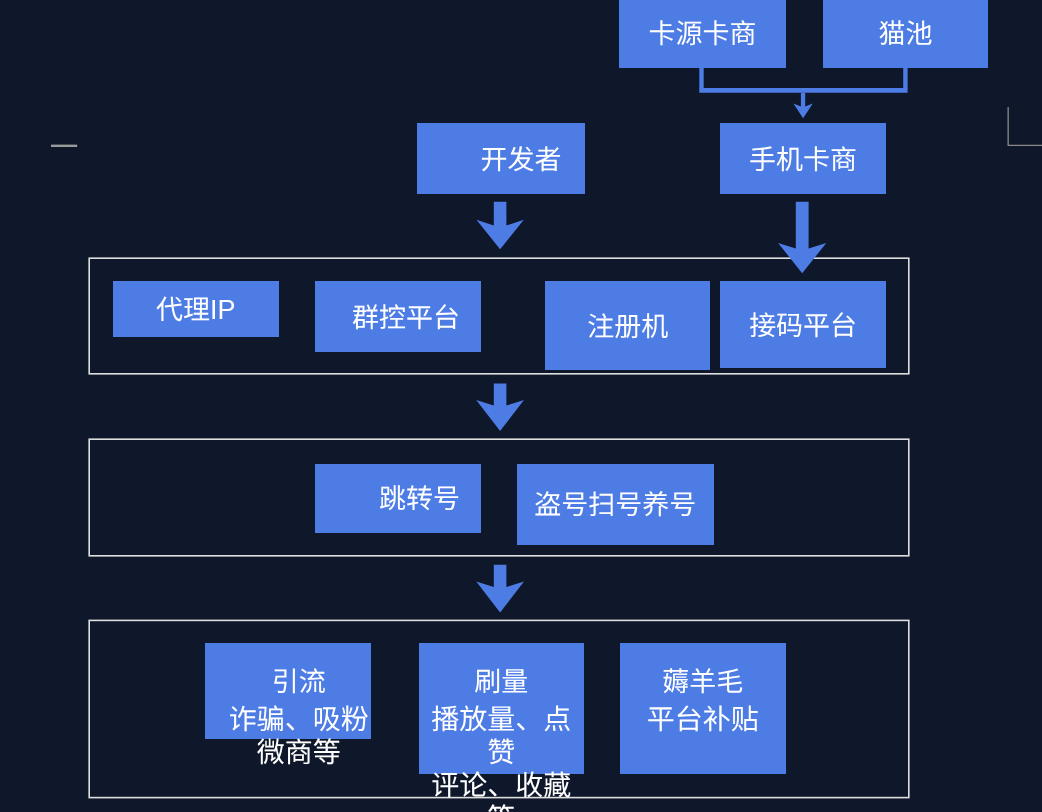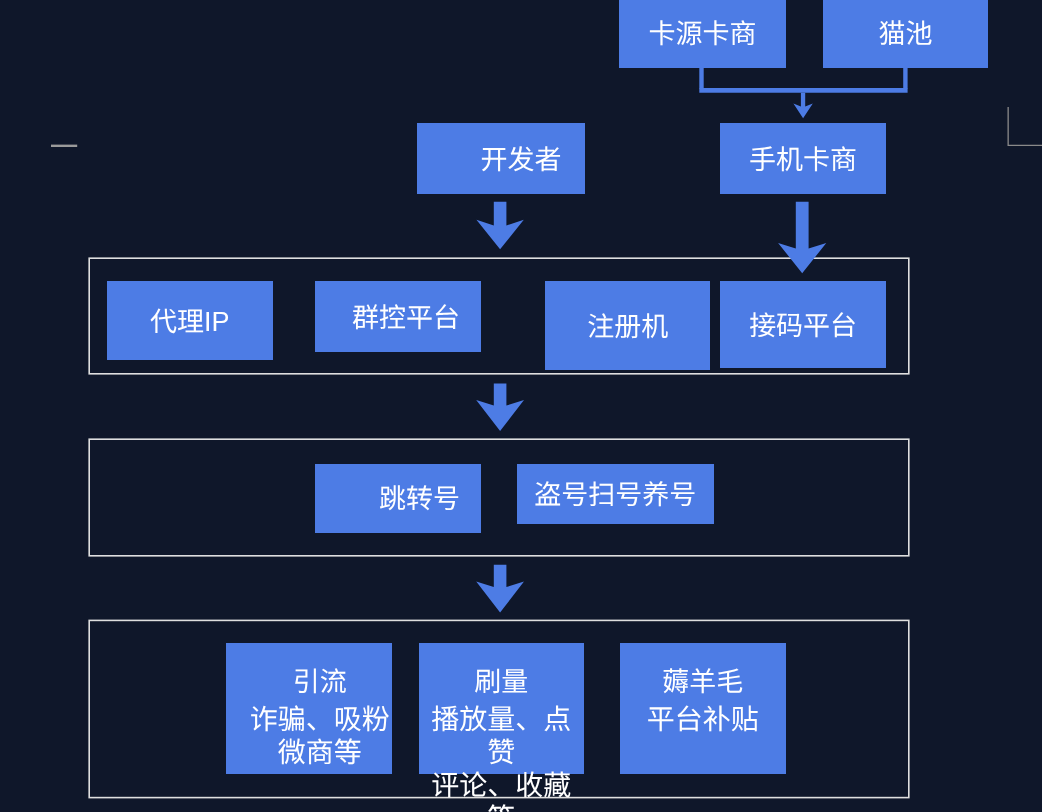--- a/index.html
+++ b/index.html
@@ -53,41 +53,41 @@
   <div class="node" style="left:822.7px;top:-2px;width:165.8px;height:69.5px;">
     <div class="t1">猫池</div>
   </div>
   <div class="node" style="left:417px;top:123px;width:168px;height:71px;padding-left:40px;">
     <div class="t1">开发者</div>
   </div>
   <div class="node" style="left:720px;top:123px;width:166px;height:71px;">
     <div class="t1">手机卡商</div>
   </div>
 
-  <div class="node" style="left:107px;top:281.3px;width:165.5px;height:79px;">
+  <div class="node" style="left:113px;top:281.3px;width:165.5px;height:56px;">
     <div class="t1">代理IP</div>
   </div>
   <div class="node" style="left:315px;top:281.3px;width:165.8px;height:70.4px;padding-left:16px;">
     <div class="t1">群控平台</div>
   </div>
   <div class="node" style="left:545px;top:281.3px;width:165.4px;height:89px;align-items:center;">
     <div class="t1">注册机</div>
   </div>
   <div class="node" style="left:720.2px;top:281.3px;width:165.9px;height:87px;">
     <div class="t1">接码平台</div>
   </div>
 
   <div class="node" style="left:315.4px;top:463.5px;width:165.3px;height:69.2px;padding-left:43px;">
     <div class="t1">跳转号</div>
   </div>
-  <div class="node" style="left:516.5px;top:463.5px;width:197.5px;height:60px;">
+  <div class="node" style="left:516.5px;top:463.5px;width:197.5px;height:81px;">
     <div class="t1">盗号扫号养号</div>
   </div>
 
-  <div class="node multi" style="left:226px;top:643.4px;width:165.5px;height:131px;padding-left:22px;">
+  <div class="node multi" style="left:205px;top:643.4px;width:165.5px;height:96px;padding-left:22px;">
     <div class="t1">引流</div>
     <div class="t2">诈骗、吸粉</div>
     <div class="t2">微商等</div>
   </div>
   <div class="node multi" style="left:418.5px;top:643.4px;width:165.5px;height:131px;">
     <div class="t1">刷量</div>
     <div class="t2">播放量、点赞</div>
     <div class="t2">评论、收藏等</div>
   </div>
   <div class="node multi" style="left:619.8px;top:643.4px;width:165.8px;height:131px;">

